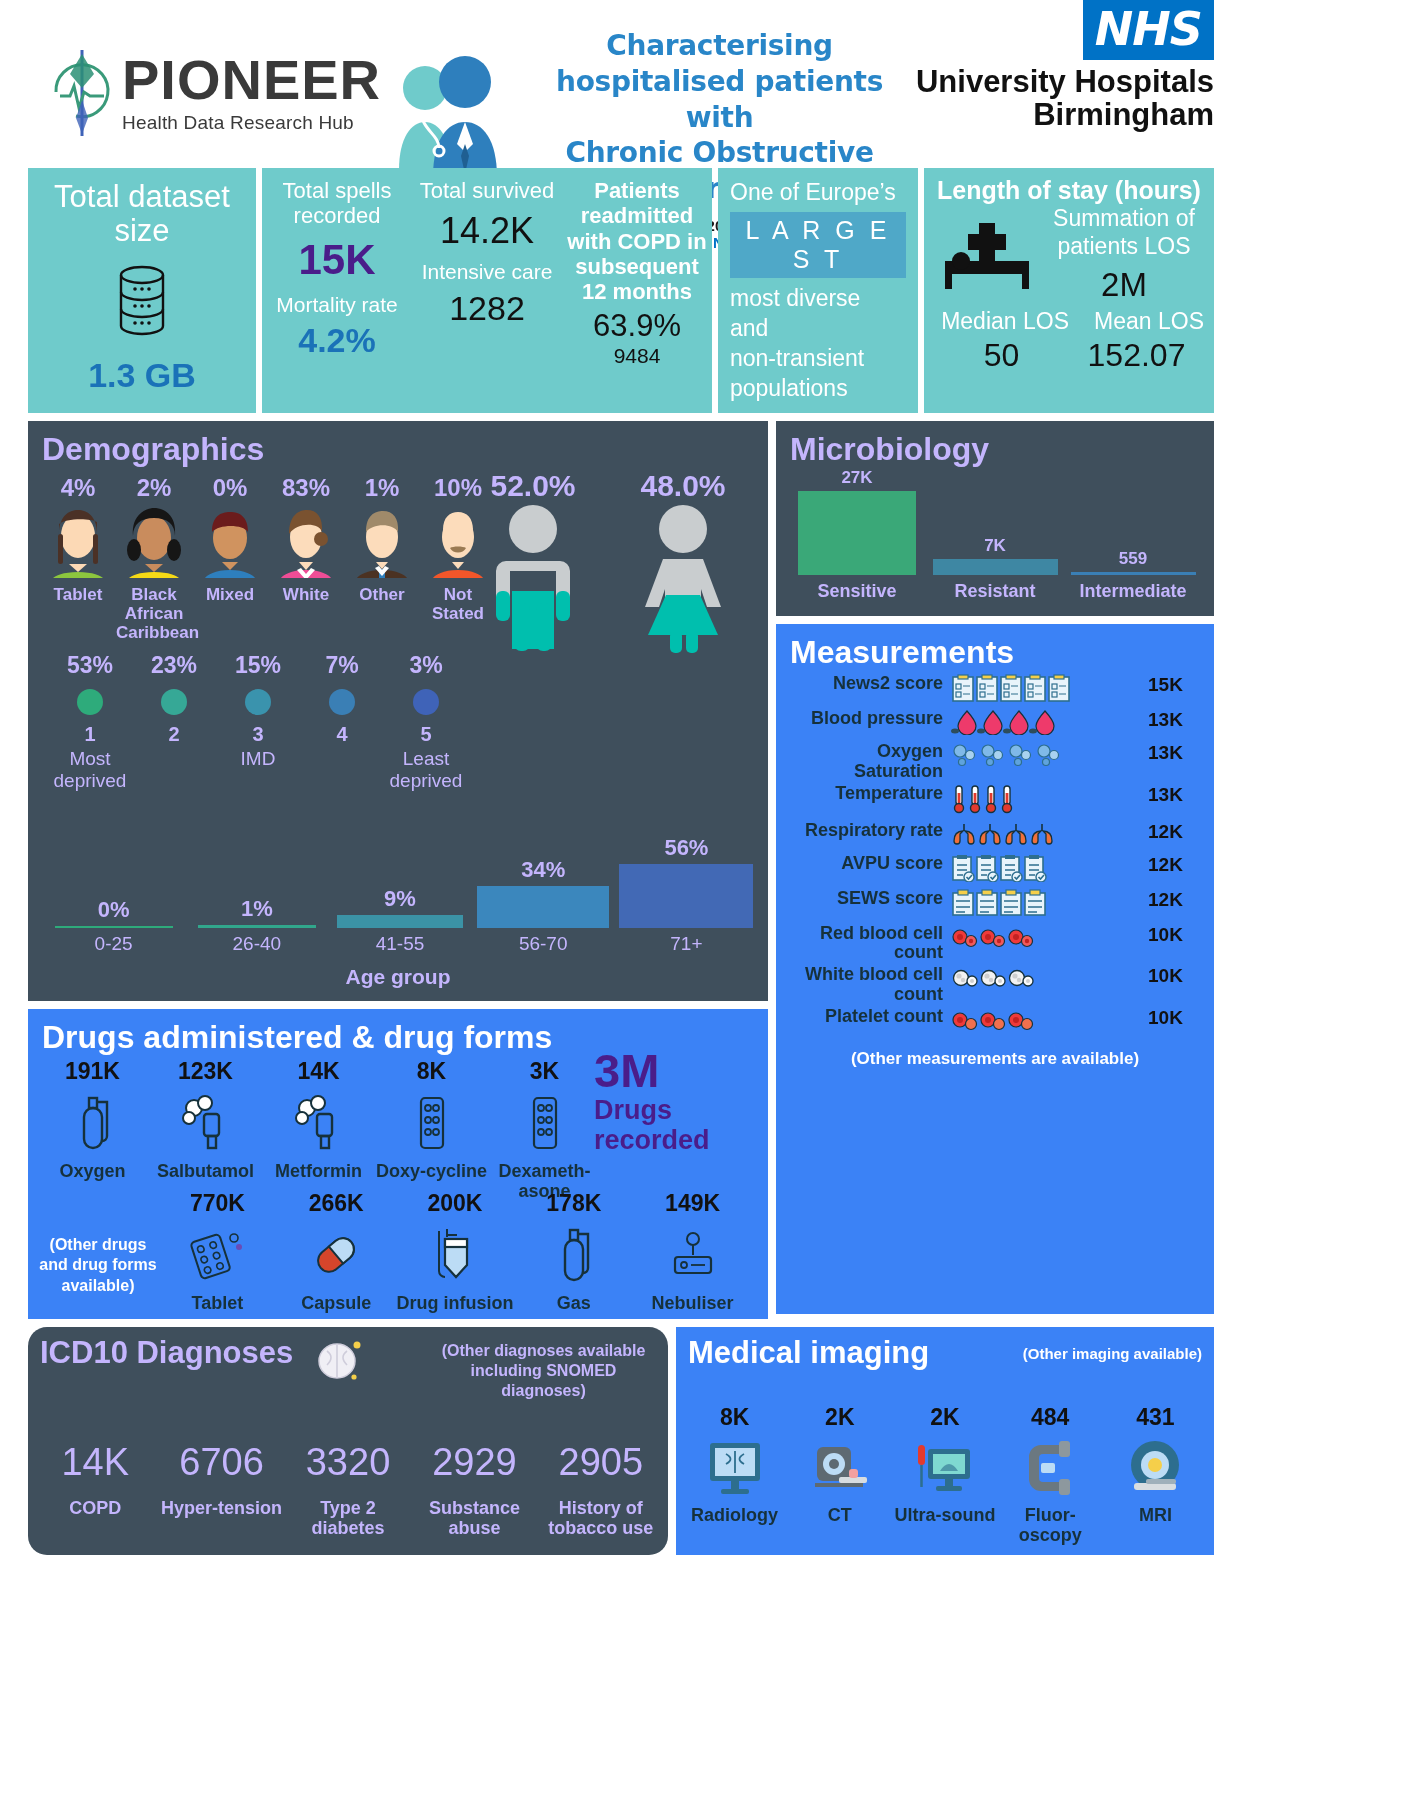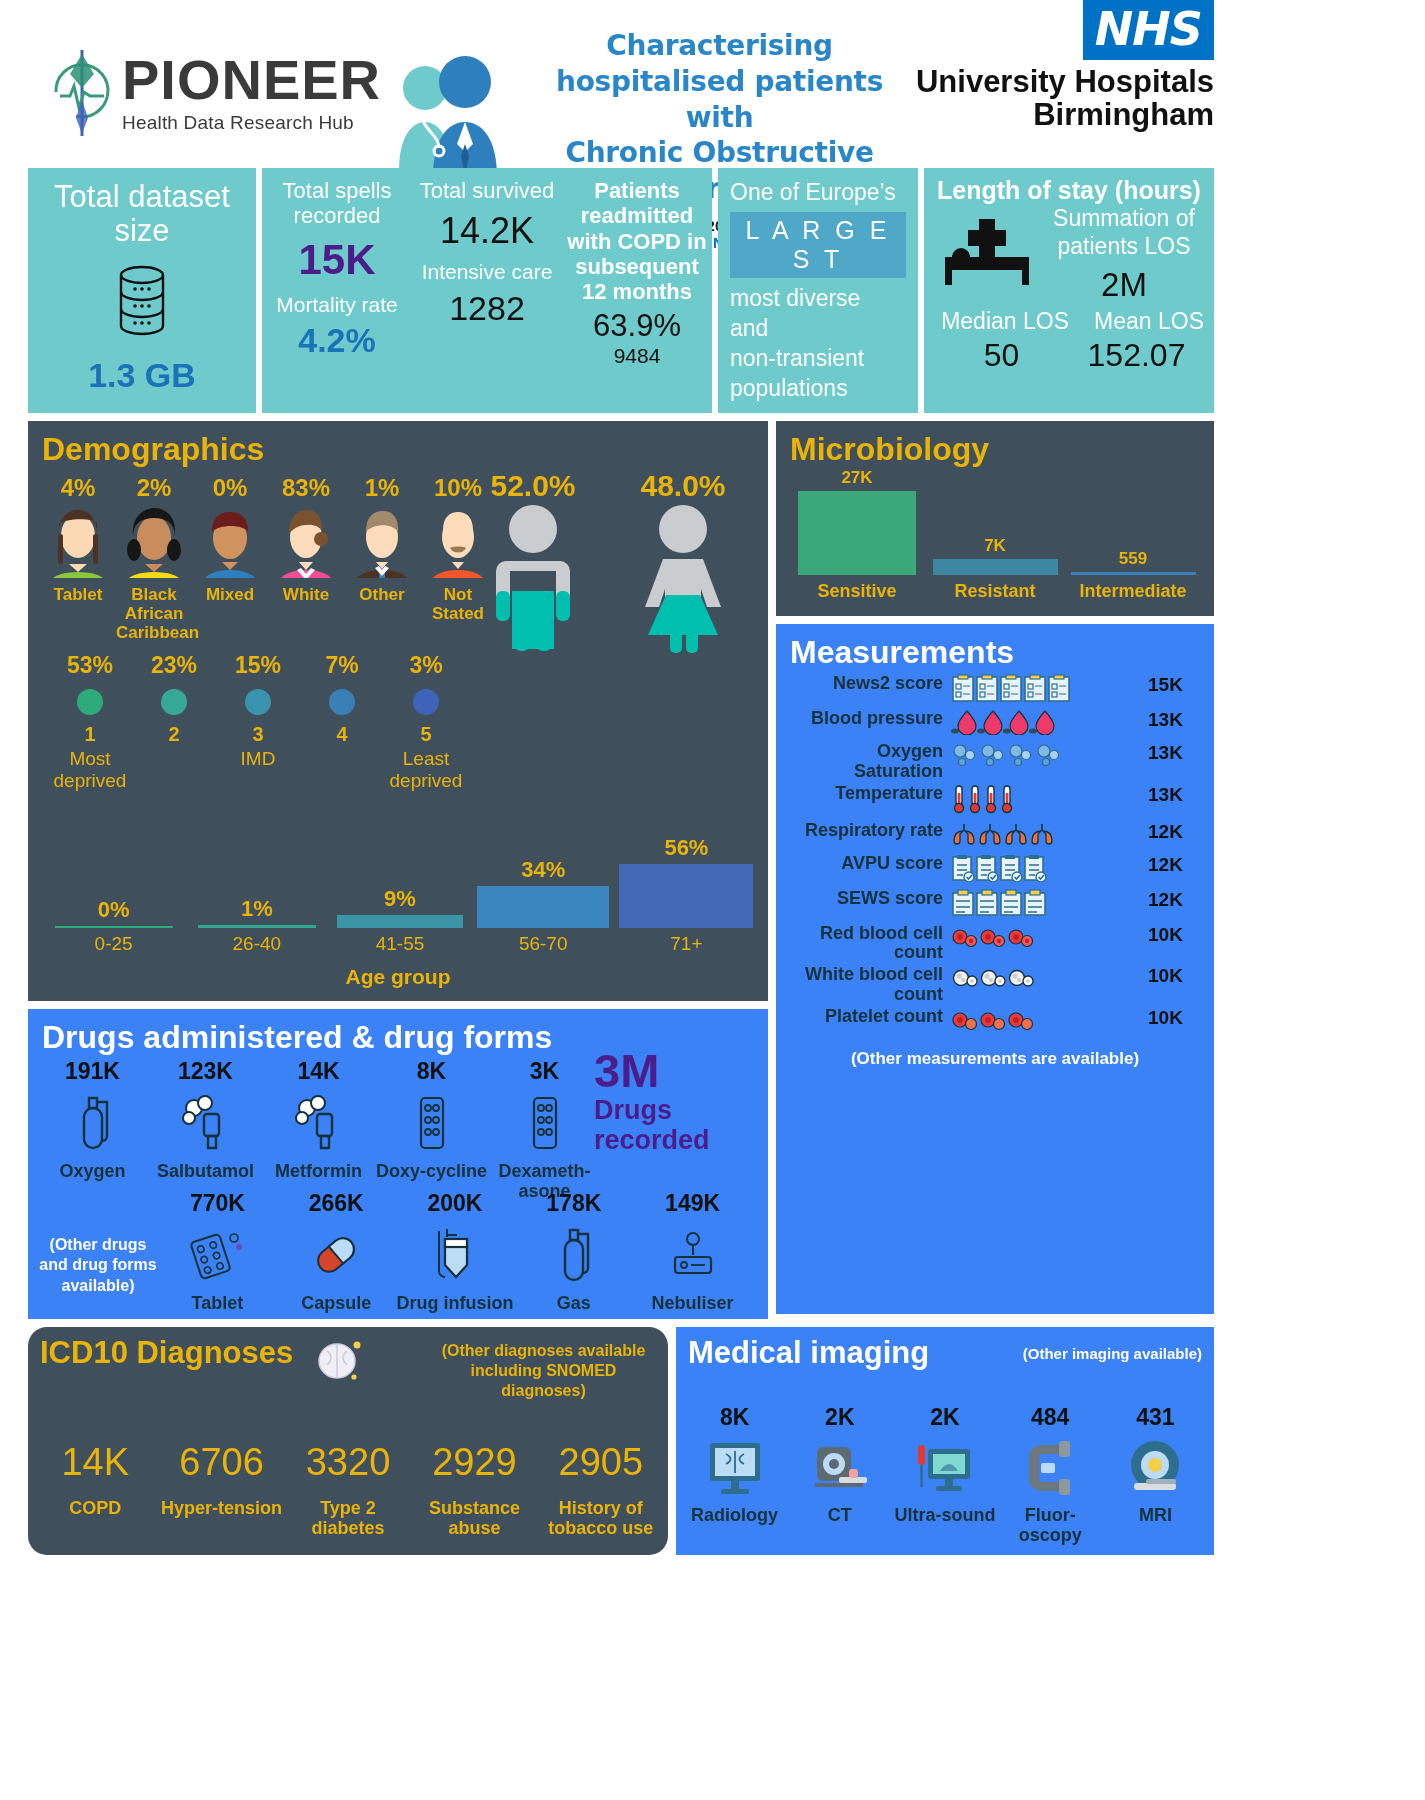--- a/index.html
+++ b/index.html
@@ -55,36 +55,36 @@
   .col .num3 { font-size: 31px; color:#111; margin-top:4px;}
   .col .num4 { font-size: 21px; color:#111; }
 
   .t-europe { width: 200px; padding: 10px 12px; }
   .t-europe .ln { font-size: 23px; line-height:1.3; }
   .largest { background:#4fa8c8; color:#fff; font-size:25px; letter-spacing:4px; text-align:center;
              padding: 4px 2px; margin: 4px 0 6px; }
 
   .t-los { flex:1; padding: 8px 10px; text-align:center; position:relative;}
   .t-los .hd { font-size:25px; font-weight:bold; }
-  .t-los .body { display:flex; align-items:flex-start; }
+  .t-los .body { display:flex; align-items:center; }
   .t-los .bedicon { width: 110px; padding-top: 14px; }
   .t-los .rt { flex:1; }
   .t-los .summ { font-size: 23px; line-height:1.2; }
   .t-los .twoM { font-size: 33px; color:#111; margin-top:6px; }
   .t-los .foot { display:flex; margin-top: 4px; }
   .t-los .foot > div { flex:1; }
   .t-los .fl { font-size: 23px; text-align: right; }
   .t-los .fv { font-size: 32px; color:#111; margin-top: 2px;}
 
   
   .main { display:flex; gap:8px; margin-top: 8px; }
   .left-col { width: 740px; }
   .right-col { flex:1; }
 
-  .panel-dark { background:#3f4f5c; color:#eab308; }
+  .panel-dark { background:#3f4f5c; color:#c4b5fd; }
   .panel-teal { background:#3b82f6; color:#fff; }
   .panel-title { font-size:32px; font-weight:bold; padding: 10px 14px 2px; }
 
   
   .demographics { height: 580px; padding-bottom: 6px; position:relative;}
   .eth-row { display:flex; padding: 4px 10px 0 12px; }
   .eth { width: 76px; text-align:center; }
   .eth .pct { font-size: 24px; font-weight:bold; margin-bottom: 4px;}
   .eth .nm { font-size: 17px; font-weight:bold; line-height:1.12; margin-top: 3px;}
   .gender-wrap { position:absolute; right: 10px; top: 48px; width: 300px; display:flex; }

